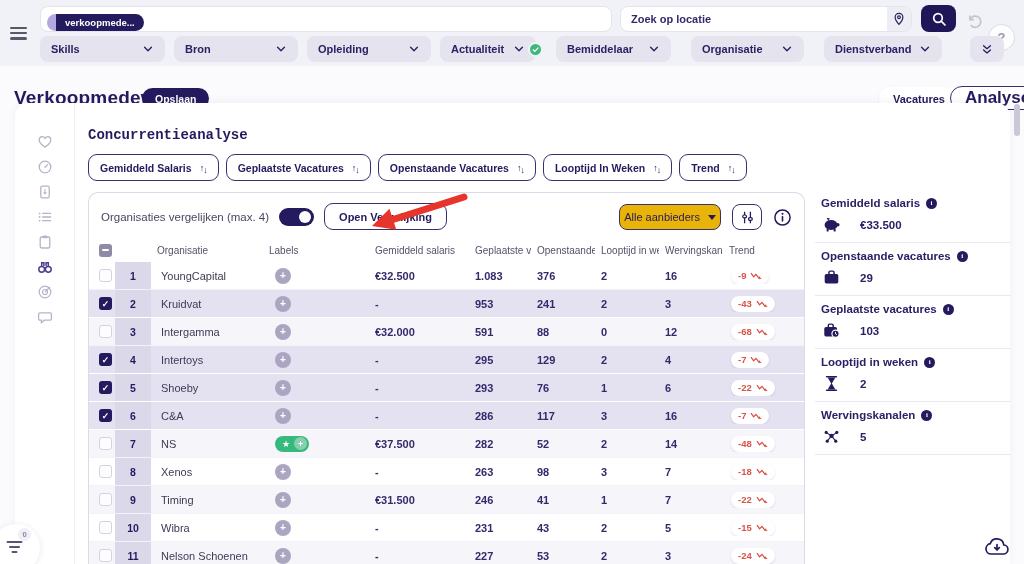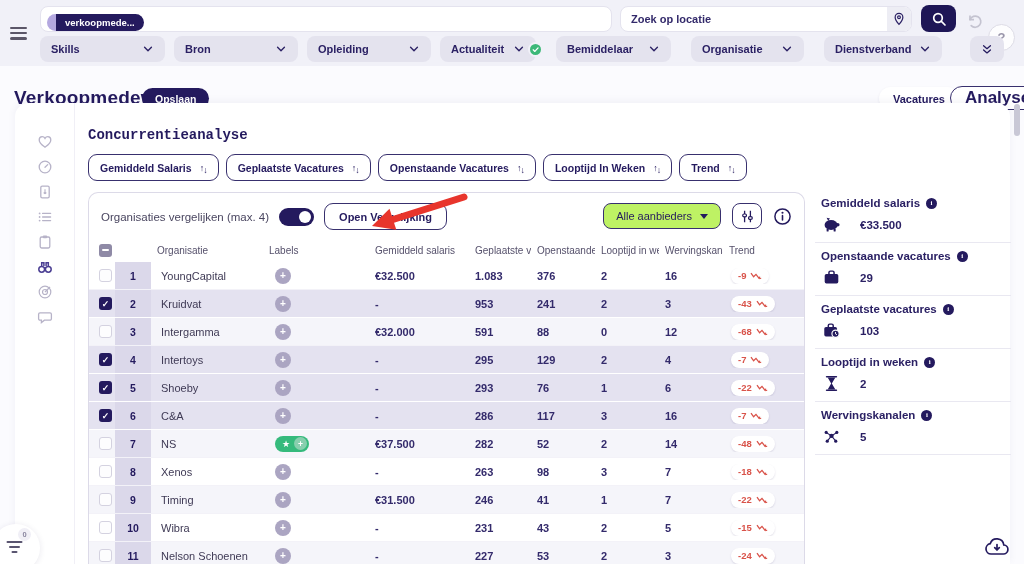--- a/index.html
+++ b/index.html
@@ -84,32 +84,32 @@
     height:27px; padding:0 11px; background:#fff; border:1.5px solid #38306e; border-radius:9px;
     display:flex; align-items:center; gap:8px; font-size:10.5px; font-weight:bold; color:#241a5e; cursor:pointer;
   }
   .sort-arrows { font-size:9px; letter-spacing:-1px; }
   .sort-arrows .dn { position:relative; top:2px; }
   
   .table-card {
     position:absolute; left:88px; top:192px; width:717px; height:372px;
     background:#fff; border:1px solid #dcdae8; border-radius:10px 10px 0 0; border-bottom:none; overflow:hidden;
   }
-  .card-controls { display:flex; align-items:flex-start; justify-content:space-between; padding:10px 12px 8px 12px; }
+  .card-controls { display:flex; align-items:flex-end; justify-content:space-between; padding:10px 12px 8px 12px; }
   .controls-left { display:flex; align-items:center; gap:10px; }
   .compare-label { font-size:11.5px; color:#4a4660; }
   .toggle { width:35px; height:18px; background:#241a5e; border-radius:9px; position:relative; cursor:pointer; flex:none; }
   .toggle .knob { position:absolute; right:3px; top:3px; width:12px; height:12px; border-radius:50%; background:#fff; }
   .open-comp-btn {
     height:27px; padding:0 14px; background:#fff; border:1.5px solid #38306e; border-radius:9px;
     font-size:11px; font-weight:bold; color:#241a5e; cursor:pointer;
   }
   .controls-right { display:flex; align-items:center; gap:11px; }
   .providers-btn {
-    height:26px; padding:0 12px; background:#bef264; border:1.5px solid #38306e; border-radius:8px;
+    height:26px; padding:0 4px; background:#eab308; border:1.5px solid #38306e; border-radius:8px;
     display:flex; align-items:center; gap:8px; font-size:11px; color:#241a5e; cursor:pointer;
   }
   .providers-btn .tri { width:0; height:0; border-left:4px solid transparent; border-right:4px solid transparent; border-top:5px solid #241a5e; }
   .sliders-btn {
     width:30px; height:26px; background:#fff; border:1.5px solid #38306e; border-radius:8px;
     display:flex; align-items:center; justify-content:center; cursor:pointer;
   }
   .info-btn { width:19px; height:19px; color:#241a5e; cursor:pointer; }
   .red-arrow { position:absolute; left:366px; top:190px; width:102px; height:42px; pointer-events:none; z-index:5; }
   

